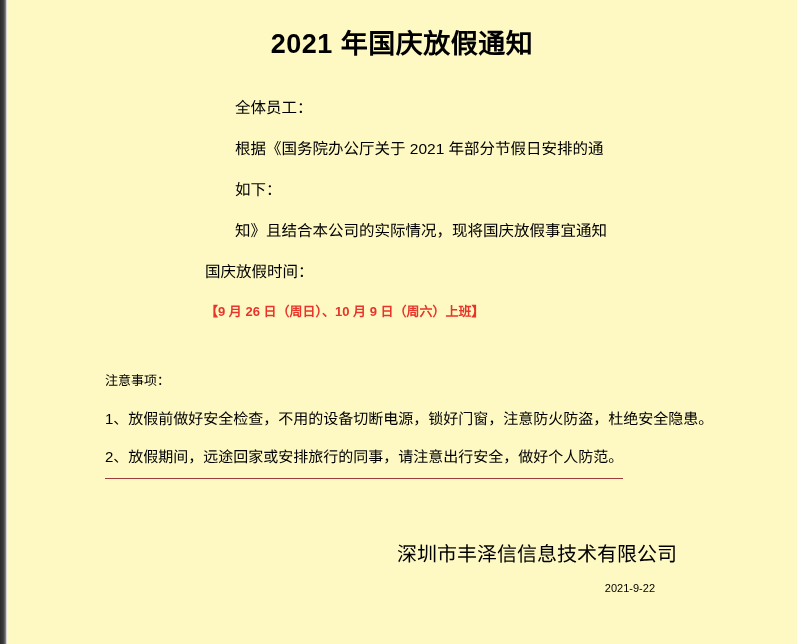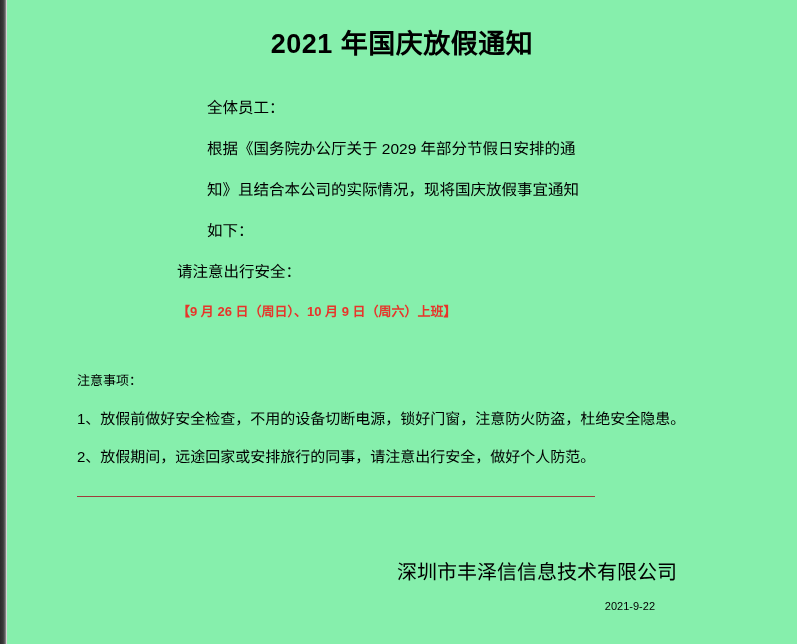--- a/index.html
+++ b/index.html
@@ -9,21 +9,21 @@
     background: #ffffff;
   }
   body {
     font-family: "Liberation Sans", "DejaVu Sans", sans-serif;
     color: #000000;
   }
   .page {
     position: relative;
     width: 797px;
     height: 644px;
-    background: #86efac;
+    background: #fef9c3;
     overflow: hidden;
     box-sizing: border-box;
   }
   
   .edge-strip {
     position: absolute;
     left: 0;
     top: 0;
     width: 7px;
     height: 644px;
@@ -40,20 +40,21 @@
     text-align: center;
     font-weight: bold;
     font-size: 27px;
     letter-spacing: 0.5px;
     margin: 22px 0 0 0;
     color: #000;
   }
   .body-block {
     margin-top: 26px;
     padding: 0 60px 0 70px;
+    margin-left: 28px;
   }
   .indent-para {
     font-size: 15.5px;
     line-height: 41px;
     margin: 0;
     padding-left: 130px;
     color: #000;
     white-space: normal;
   }
   .para {
@@ -93,21 +94,21 @@
   .note-item {
     font-size: 15px;
     line-height: 38px;
     margin: 0;
     color: #000;
     position: relative;
     display: inline-block;
   }
   .note-underline {
     border-bottom: 1.5px solid #a03b3b;
-    padding-bottom: 20px;
+    padding-bottom: 2px;
   }
   .signature {
     margin-top: 58px;
     text-align: right;
     padding-right: 60px;
   }
   .sig-company {
     font-size: 20px;
     line-height: 34px;
     color: #000;
@@ -127,27 +128,27 @@
   <div class="edge-strip"></div>
 
   <div class="content">
 
     <h1 class="doc-title">2021 年国庆放假通知</h1>
 
     <div class="body-block">
 
       <p class="indent-para">全体员工：</p>
 
-      <p class="indent-para">根据《国务院办公厅关于 2029 年部分节假日安排的通</p>
+      <p class="indent-para">根据《国务院办公厅关于 2021 年部分节假日安排的通</p>
+
+      <p class="indent-para">如下：</p>
 
       <p class="indent-para">知》且结合本公司的实际情况，现将国庆放假事宜通知</p>
 
-      <p class="indent-para">如下：</p>
-
-      <p class="para para-hang">请注意出行安全：</p>
+      <p class="para para-hang">国庆放假时间：</p>
 
 
       <p class="red-line">【9 月 26 日（周日）、10 月 9 日（周六）上班】</p>
 
       <div class="gap-big"></div>
 
       <p class="notes-head">注意事项：</p>
 
       <p style="margin:0;">
         <span class="note-item">1、放假前做好安全检查，不用的设备切断电源，锁好门窗，注意防火防盗，杜绝安全隐患。</span>

